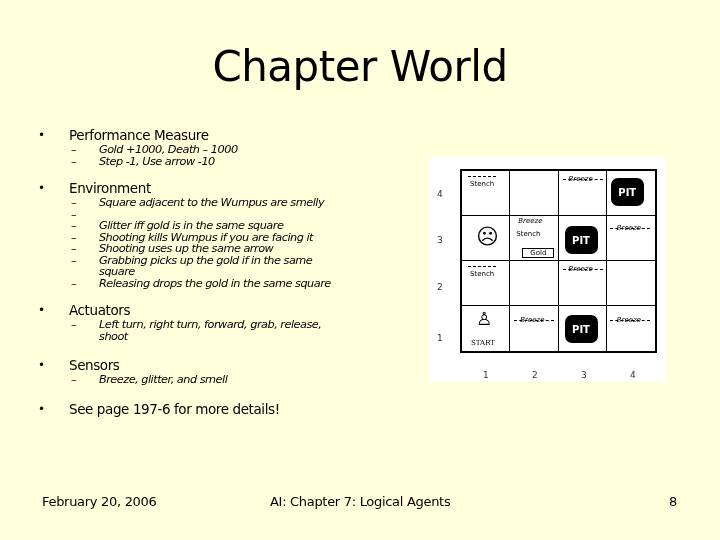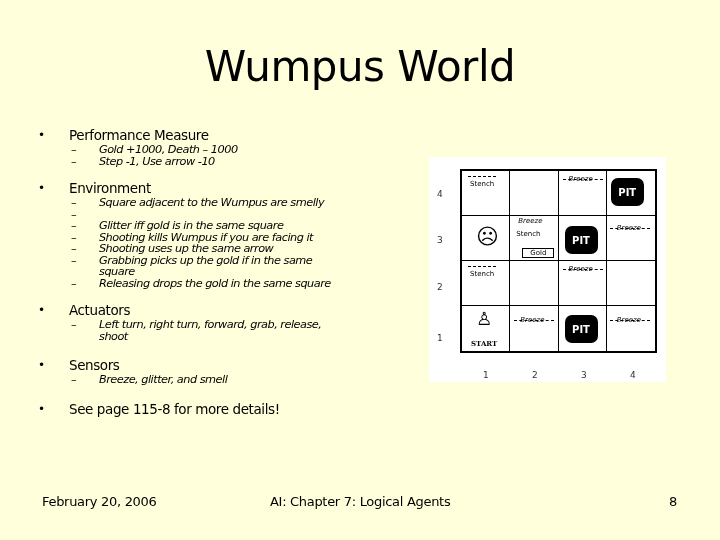--- a/index.html
+++ b/index.html
@@ -44,28 +44,28 @@
   .cell.nb { border-bottom:none; }
   .rowlabel { position:absolute; left:8px; font-size:9px; color:#333; }
   .collabel { position:absolute; top:213px; font-size:9px; color:#333; }
   .pit {
     position:absolute; background:#000; color:#fff; border-radius:7px;
     width:33px; height:28px; font-size:10px; font-weight:bold;
     display:flex; align-items:center; justify-content:center;
   }
   .tag { position:absolute; font-style:italic; white-space:nowrap; }
   .wavy { position:absolute; border-top:1px dashed #000; }
-  .start { position:absolute; font-family:"DejaVu Serif", serif; font-size:7px;font-weight:bold; }
+  .start { position:absolute; font-family:"DejaVu Serif", serif; font-size:7px; }
 
   .footer { position:absolute; top:494px; font-size:13px; letter-spacing:-0.3px; }
 </style>
 </head>
 <body>
 
-<div class="title">Wumpus World</div>
+<div class="title">Chapter World</div>
 
 <div class="content">
   <div class="bullet">
     <span class="dot">•</span>
     <span class="txt">Performance Measure</span>
   </div>
   <div class="subs">
     <div class="sub">
         <span class="dash">–</span>
         <span class="stxt">Gold +1000, Death – 1000</span>
@@ -131,21 +131,21 @@
   <div class="subs">
     <div class="sub">
         <span class="dash">–</span>
         <span class="stxt">Breeze, glitter, and smell</span>
       </div>
   </div>
   <div class="gap-b"></div>
 
   <div class="bullet">
     <span class="dot">•</span>
-    <span class="txt">See page 115-8 for more details!</span>
+    <span class="txt">See page 197-6 for more details!</span>
   </div>
 </div>
 
 <div class="grid-wrap">
   <span class="rowlabel" style="top:32px">4</span>
   <span class="rowlabel" style="top:78px">3</span>
   <span class="rowlabel" style="top:125px">2</span>
   <span class="rowlabel" style="top:176px">1</span>
 
   <div class="grid">

